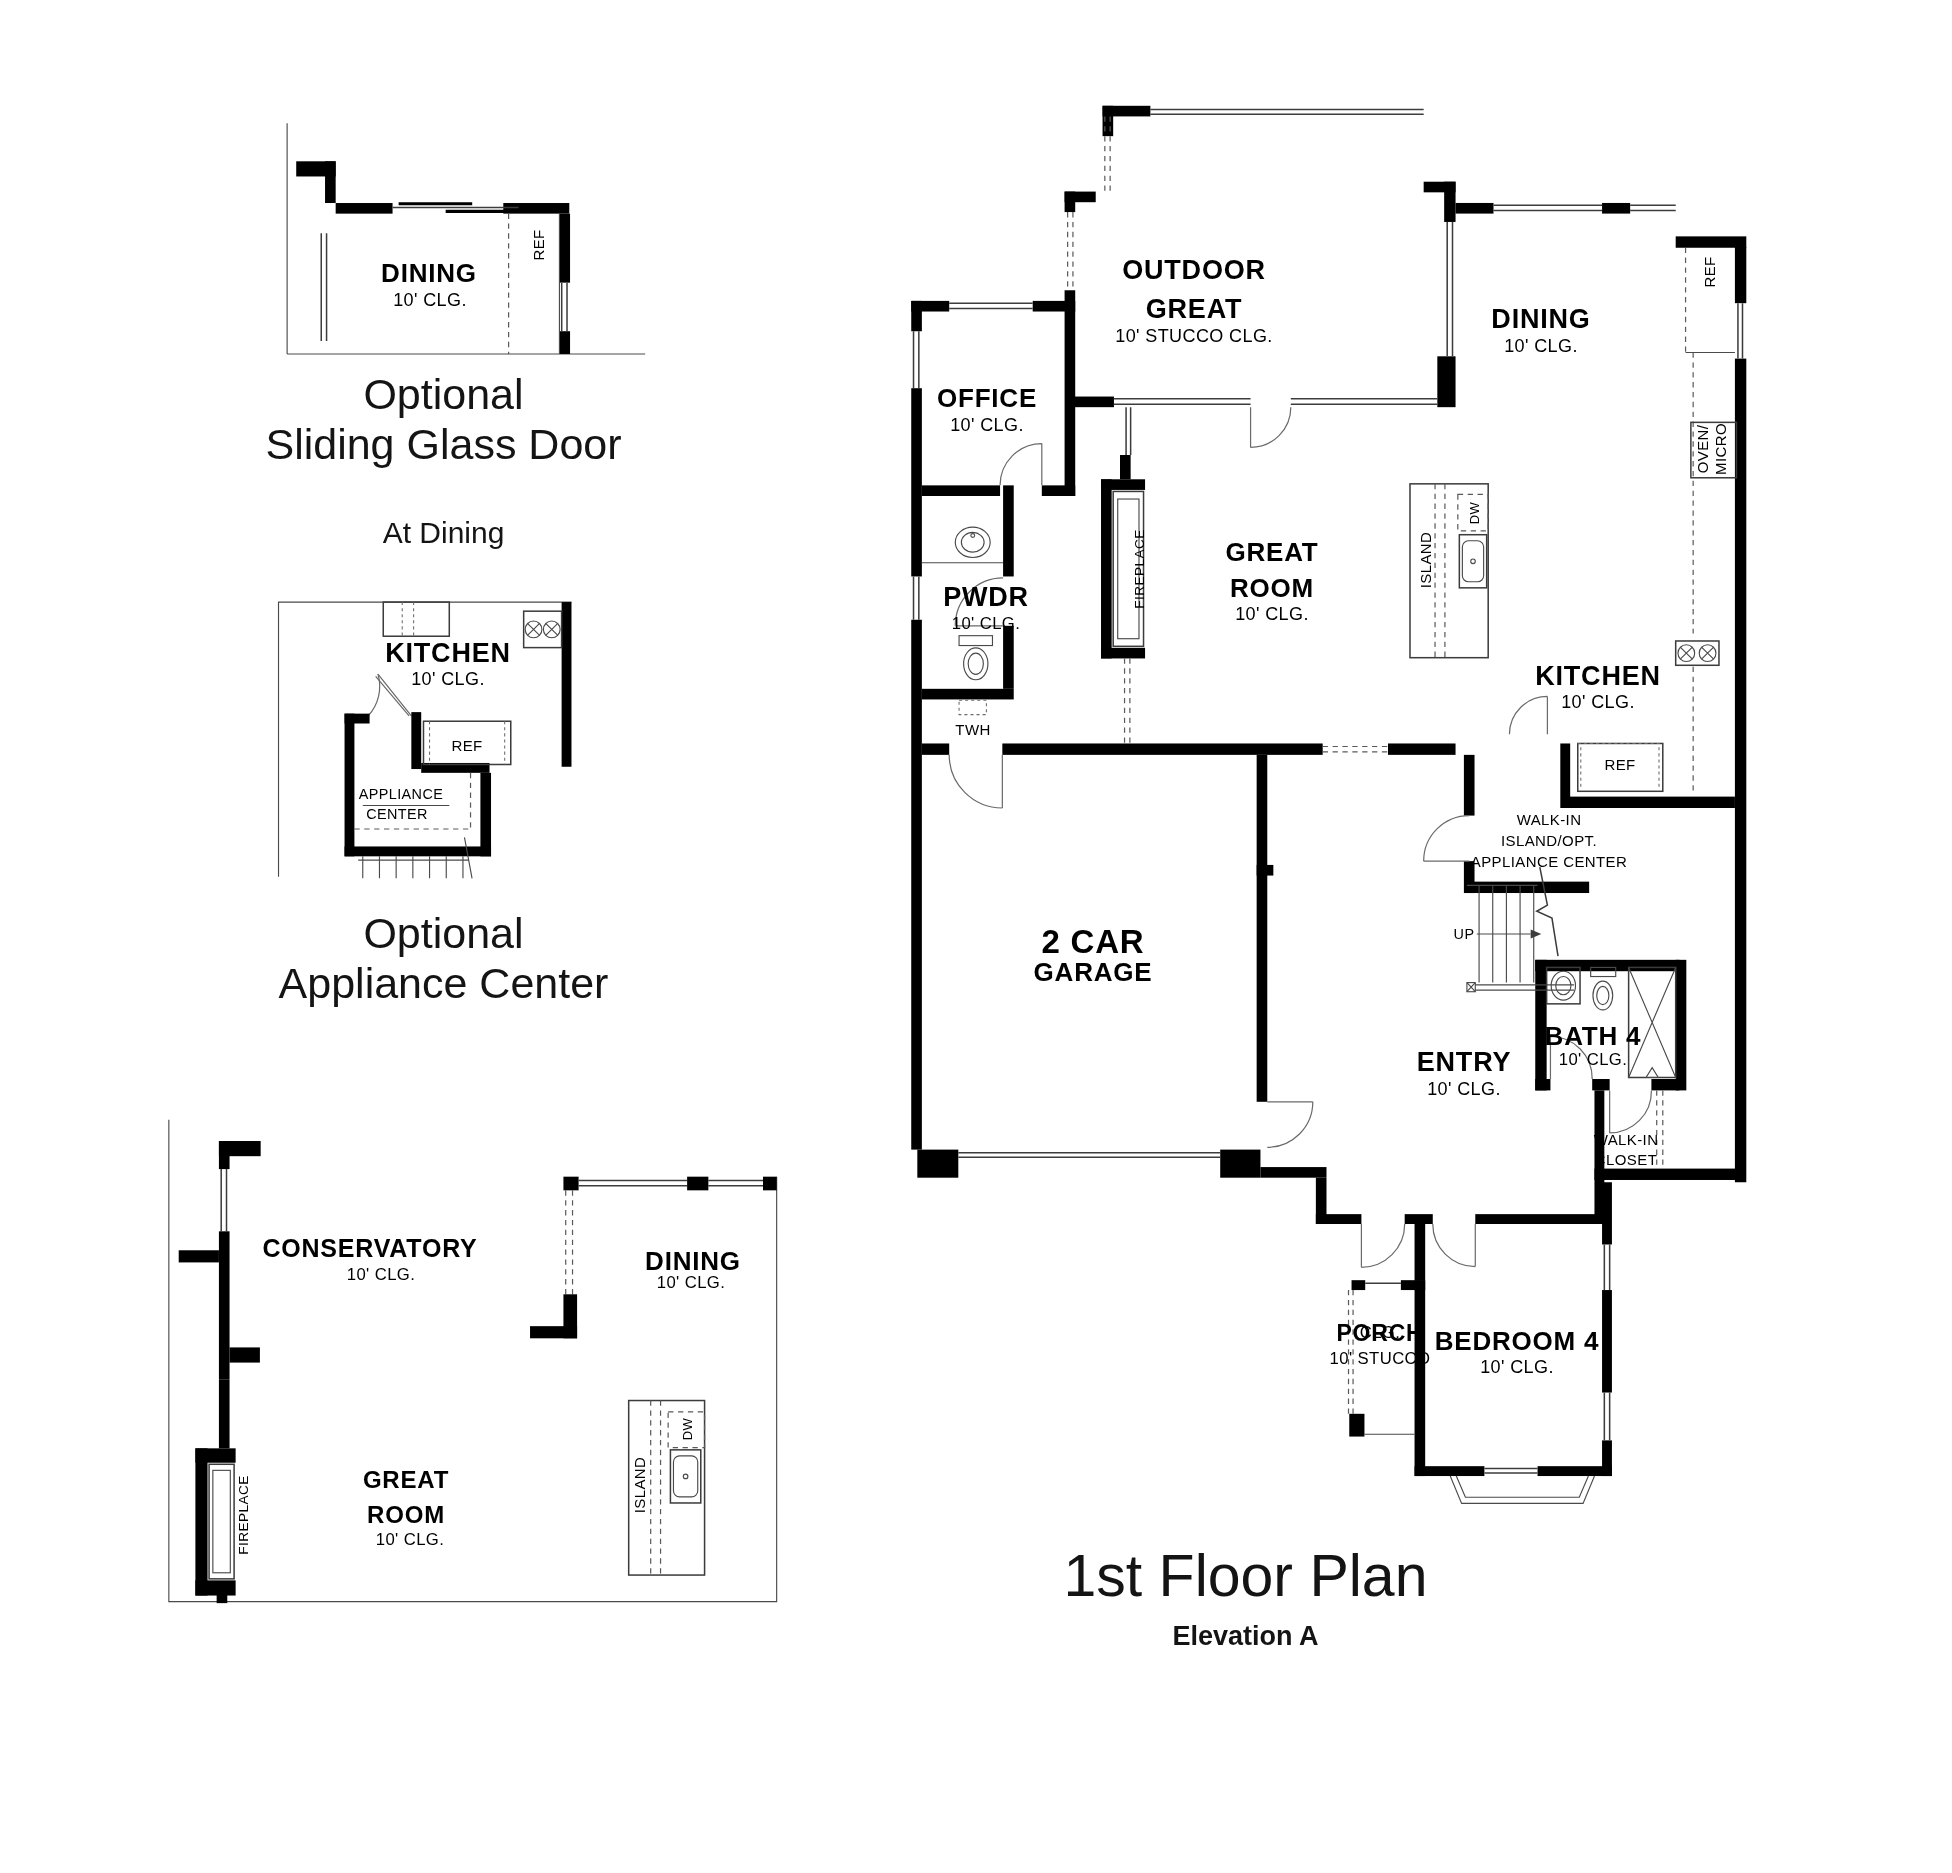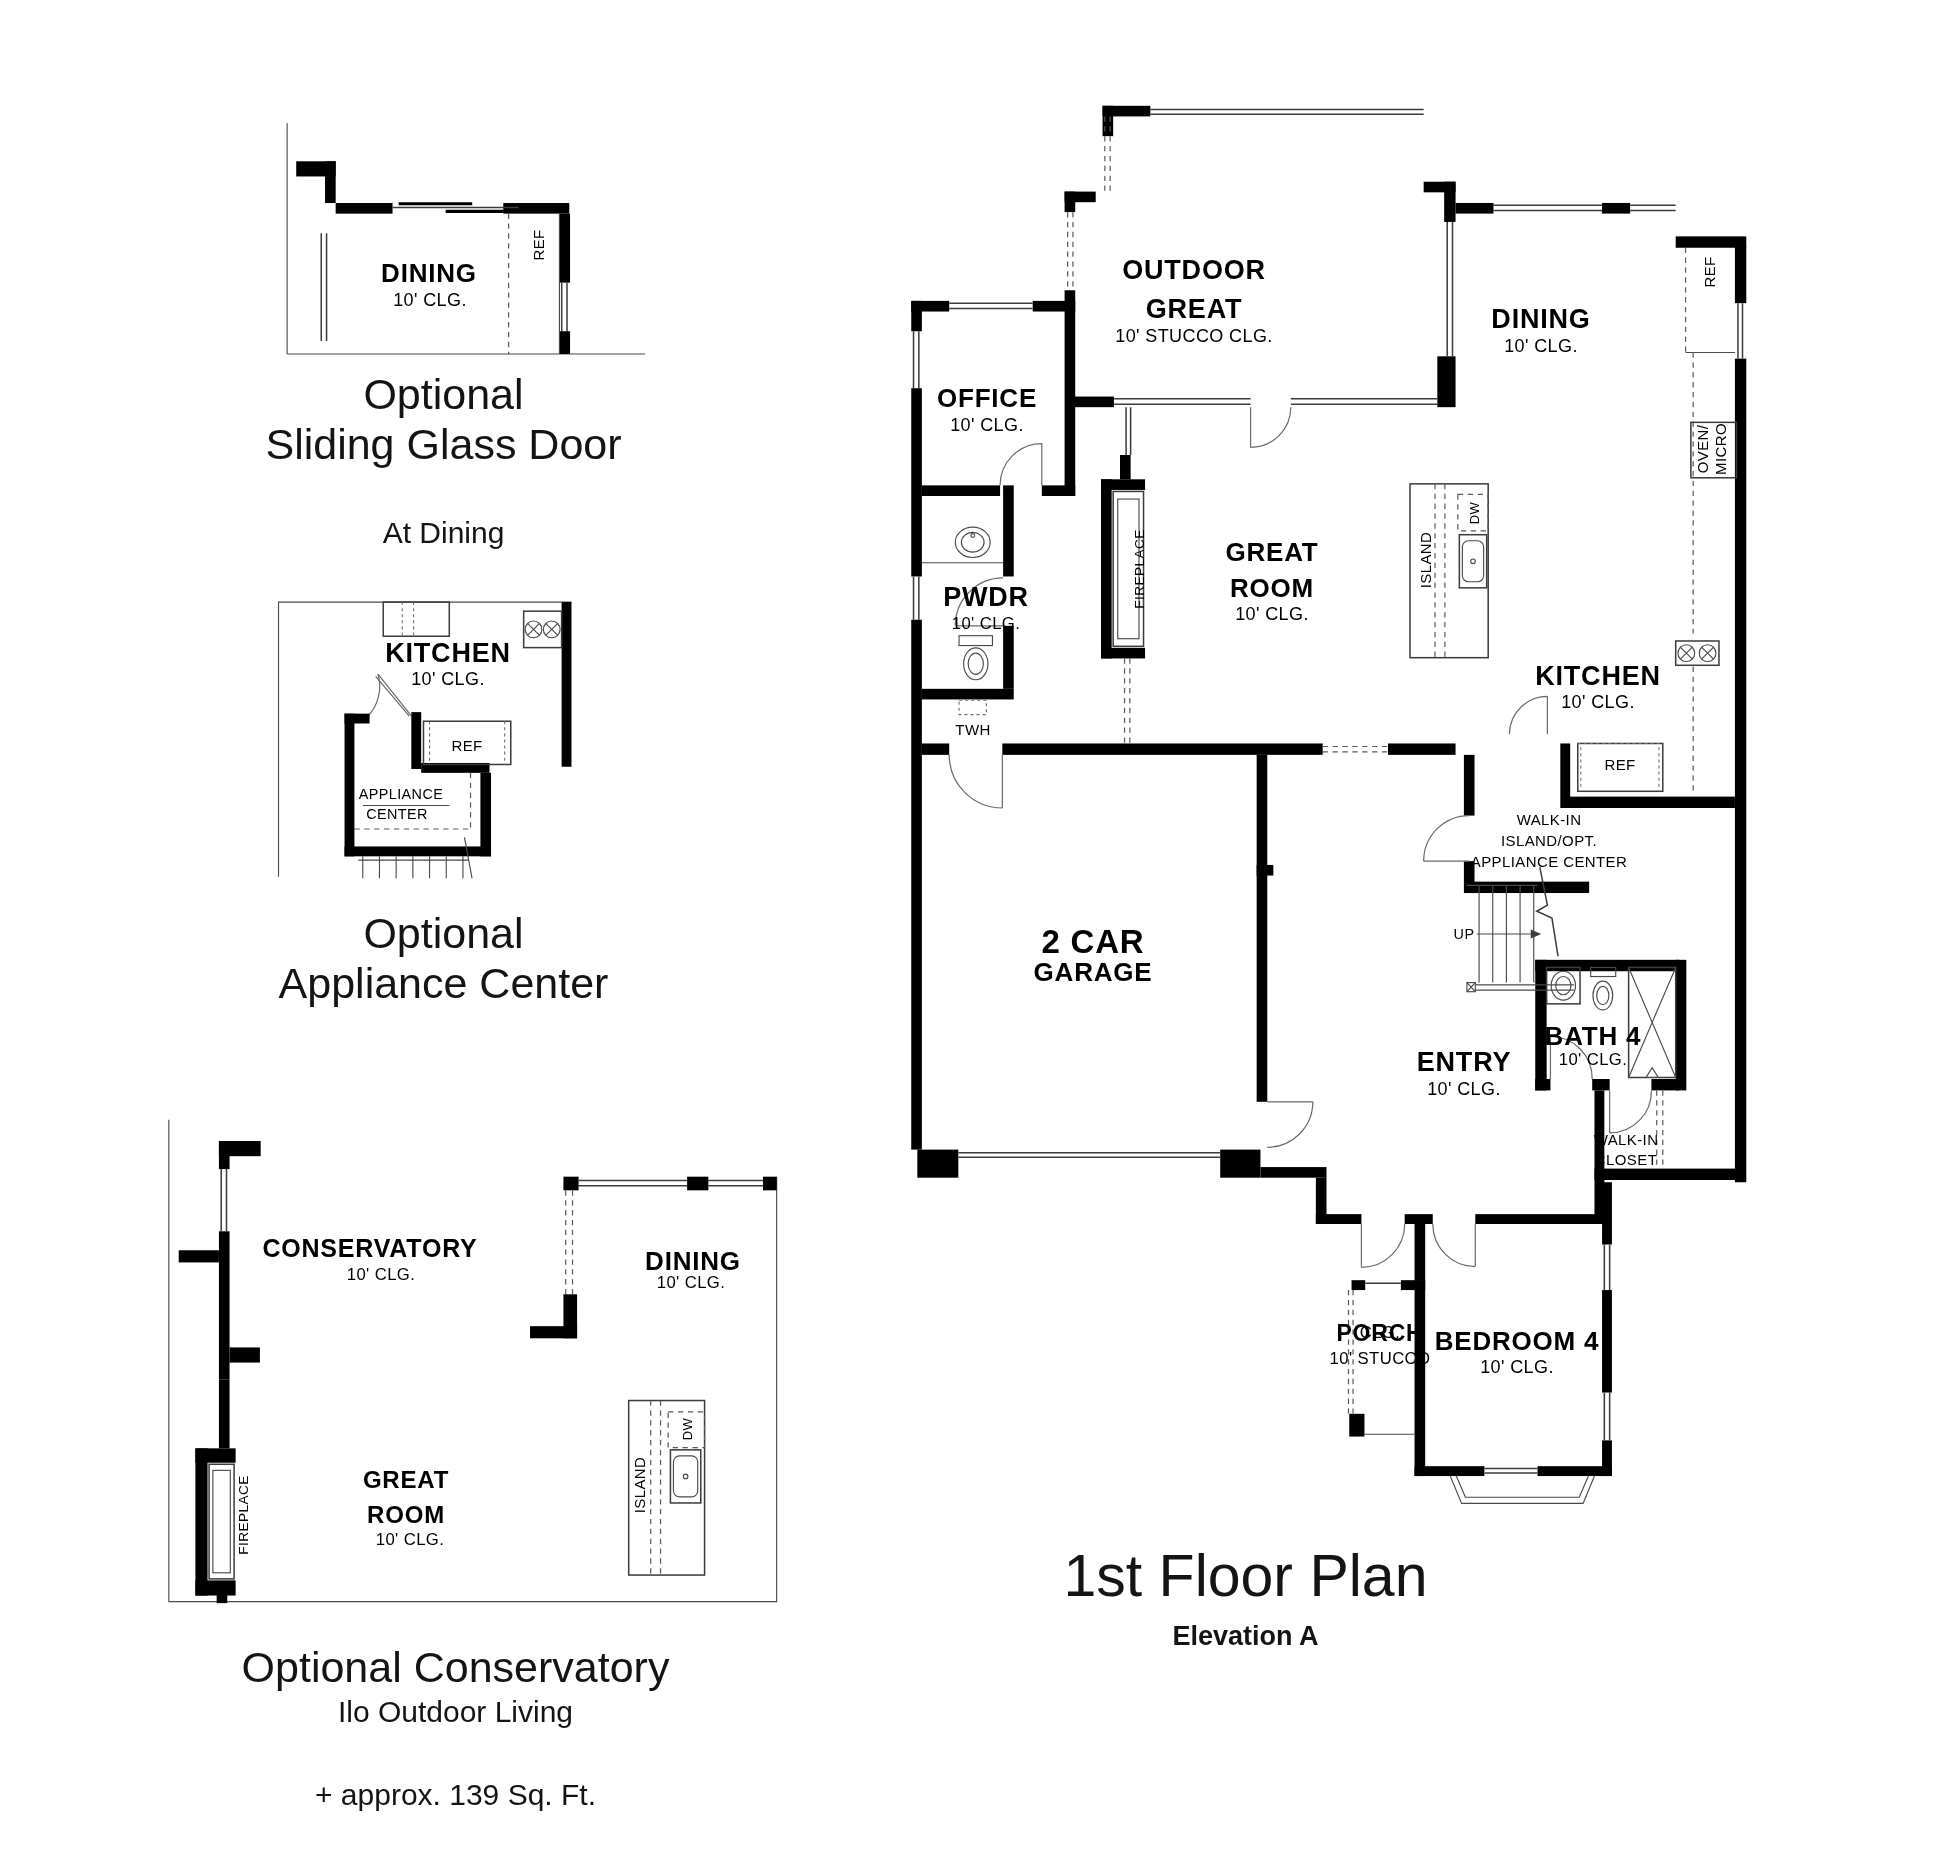--- a/index.html
+++ b/index.html
@@ -125,25 +125,20 @@
     <div class="lbl" style="left:271px;top:151px;font-size:25px">CONSERVATORY</div>
     <div class="lbl sub" style="left:282px;top:178px;font-size:16.7px">10' CLG.</div>
     <div class="lbl" style="left:594px;top:164px;font-size:26px">DINING</div>
     <div class="lbl sub" style="left:592px;top:186px;font-size:16.7px">10' CLG.</div>
     <div class="lbl" style="left:307px;top:383px;font-size:24px">GREAT</div>
     <div class="lbl" style="left:307px;top:418px;font-size:24px">ROOM</div>
     <div class="lbl sub" style="left:311px;top:443px;font-size:16.7px">10' CLG.</div>
     <div class="lbl sub rot" style="left:145px;top:418px;font-size:13.7px">FIREPLACE</div>
     <div class="lbl sub rot" style="left:540px;top:388px;font-size:15px">ISLAND</div>
     <div class="lbl sub rot" style="left:588px;top:332px;font-size:13px">DW</div>
-  </div>
-  <div class="cap" style="left:152px;top:1643px;width:607px">
-    <div class="c1">Optional Conservatory</div>
-    <div class="c2s">Ilo Outdoor Living</div>
-    <div class="c3">+ approx. 139 Sq. Ft.</div>
   </div>
 
   <div class="grp" id="mp" style="left:896px;top:102px;width:987px;height:1412px">
     <svg width="987" height="1412" viewBox="0 0 1300 1860">
 
       <g class="wall">
         <rect x="20" y="262" width="14" height="40"></rect>
           <rect x="20" y="377" width="14" height="248"></rect>
         <rect x="20" y="682" width="14" height="698"></rect>
           <rect x="28" y="1380" width="54" height="37"></rect>

